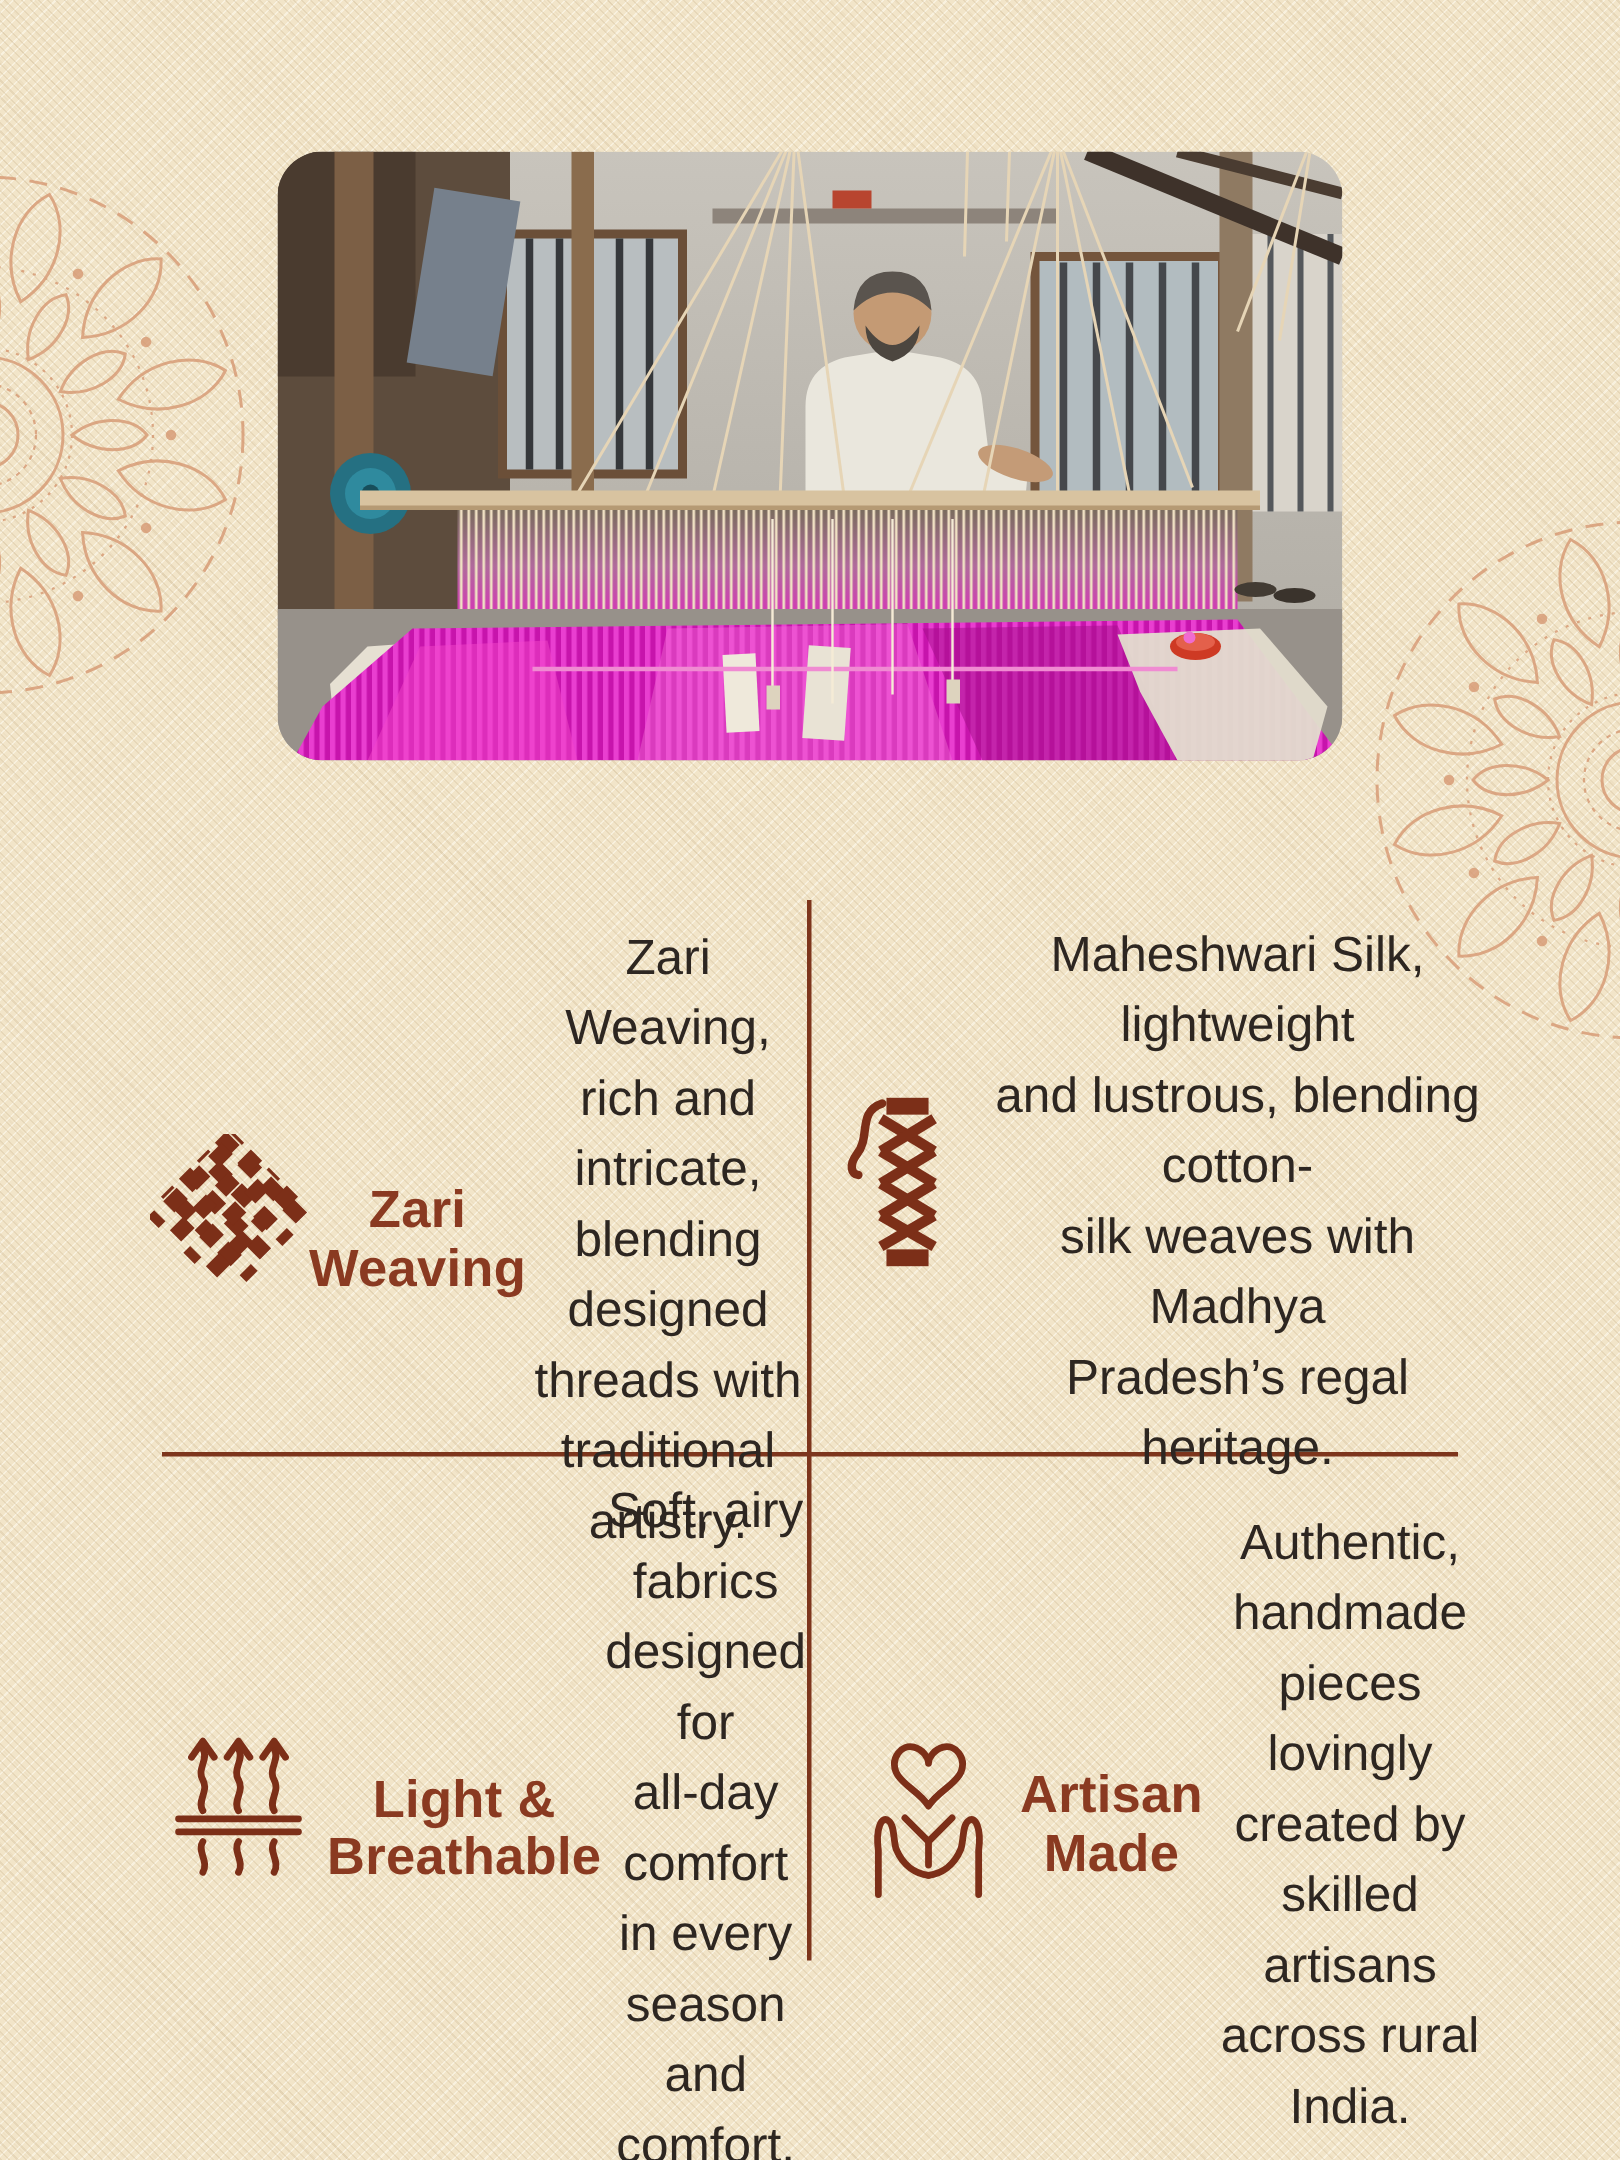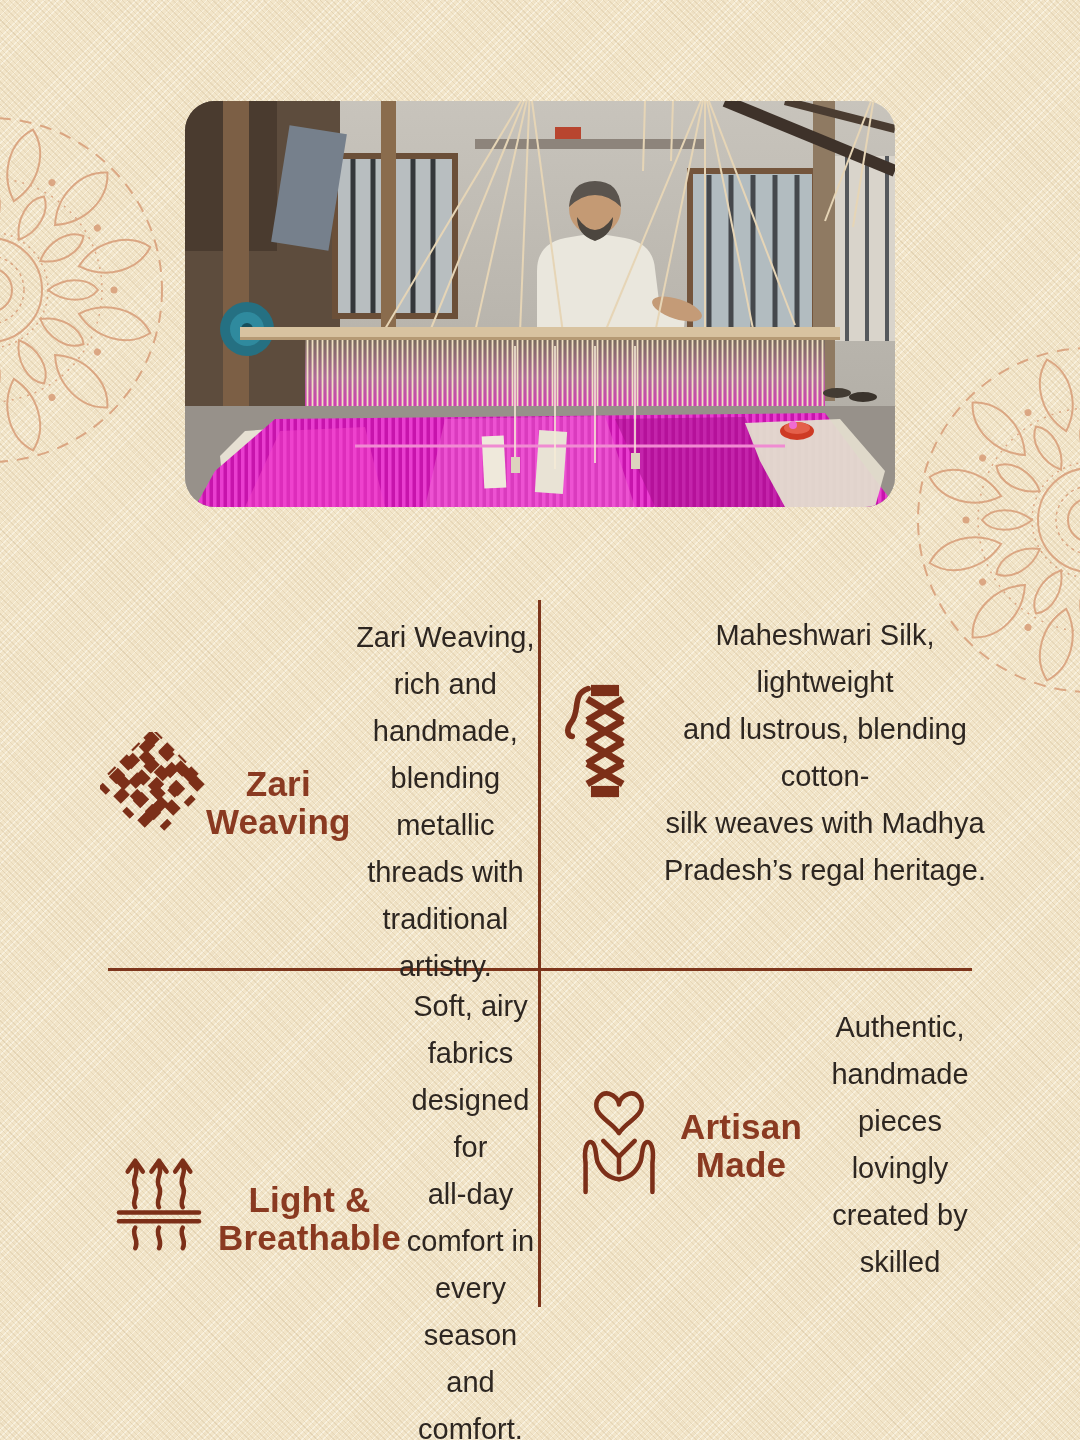--- a/index.html
+++ b/index.html
@@ -31,21 +31,21 @@
   #q2{left:558px;top:590px;}
   #q3{left:100px;top:961px;}
   #q4{left:558px;top:982px;}
   .icon-box{height:118px;display:flex;align-items:flex-start;justify-content:center;}
   .icon-box-b{height:112px;}
   .feature-title{
     margin:24px 0 0 0;font-size:35px;font-weight:700;color:#8A3A21;
     letter-spacing:0.2px;line-height:1.1;
   }
   .feature-desc{
-    margin:22px 0 0 0;font-size:29px;line-height:47px;color:#2D2621;
+    margin:22px 0 0 0;font-size:33px;line-height:47px;color:#2D2621;
     font-weight:400;
   }
   .feature-desc span{display:block;}
   #q1 .feature-desc{width:410px;}
   #q2 .feature-desc{width:440px;}
   #q3 .feature-desc{width:445px;}
   #q4 .feature-desc{width:430px;}
   .defs-holder{position:absolute;width:0;height:0;overflow:hidden;}
 </style>
 </head>
@@ -235,21 +235,21 @@
         <line x1="20" y1="12" x2="20" y2="88" stroke-dasharray="12 8" stroke-dashoffset="10"></line>
         <line x1="36" y1="12" x2="36" y2="88" stroke-dasharray="12 8"></line>
         <line x1="52" y1="12" x2="52" y2="88" stroke-dasharray="12 8" stroke-dashoffset="10"></line>
         <line x1="68" y1="12" x2="68" y2="88" stroke-dasharray="12 8"></line>
       </g>
     </svg>
   </div>
   <h2 class="feature-title">Zari Weaving</h2>
   <p class="feature-desc">
     <span>Zari Weaving, rich and</span>
-    <span>handmade, blending metallic</span>
+    <span>intricate, blending designed</span>
     <span>threads with traditional</span>
     <span>artistry.</span>
   </p>
 </section>
 
 <section class="quad" id="q2">
   <div class="icon-box">
     <svg width="94" height="116" viewBox="0 0 100 124">
       <g fill="#7C2F18">
         <rect x="35" y="2" width="30" height="12"></rect>
@@ -311,14 +311,15 @@
         <path d="M60,80 L60,96"></path>
         <path d="M26,116 L26,86 C24,72 28,62 33,66 C37,69 36,78 38,85 C43,97 52,102 60,103"></path>
         <path d="M94,116 L94,86 C96,72 92,62 87,66 C83,69 84,78 82,85 C77,97 68,102 60,103"></path>
       </g>
     </svg>
   </div>
   <h2 class="feature-title">Artisan Made</h2>
   <p class="feature-desc">
     <span>Authentic, handmade pieces</span>
     <span>lovingly created by skilled</span>
+    <span>artisans across rural India.</span>
   </p>
 </section>
 
 </body></html>

